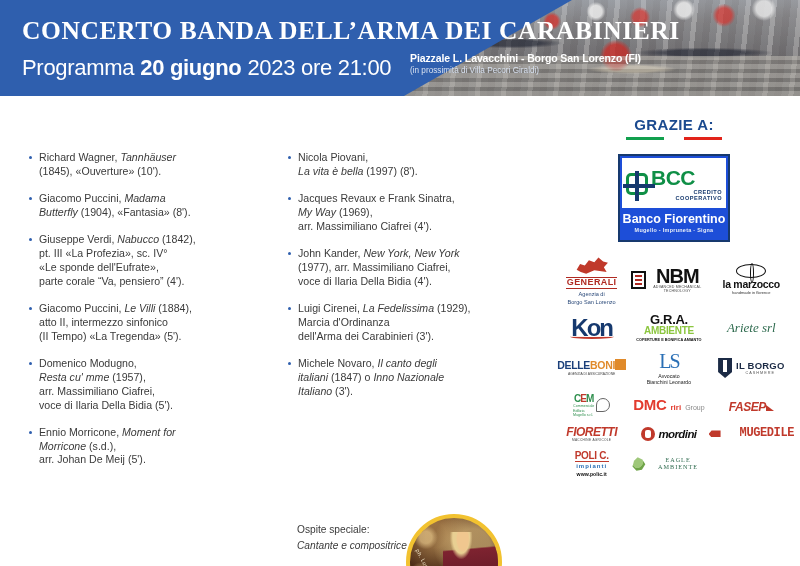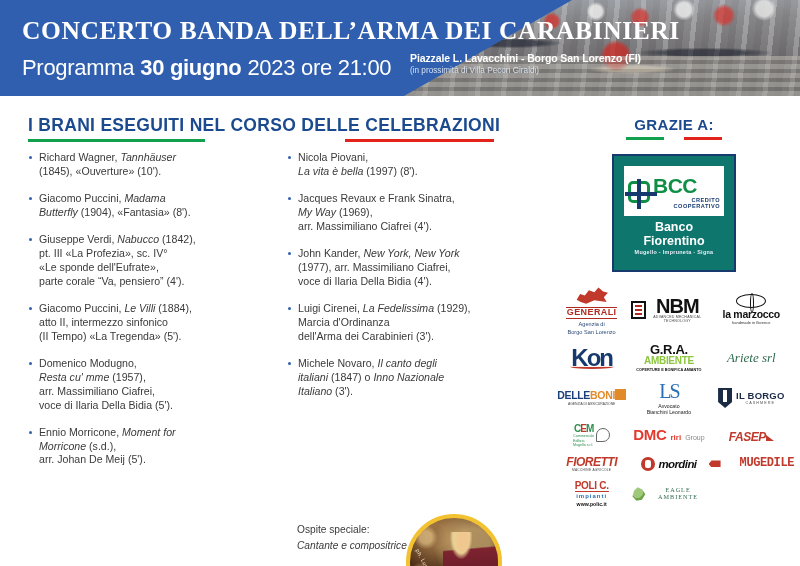--- a/index.html
+++ b/index.html
@@ -292,25 +292,25 @@
     width: 96px;
     margin: 4px auto 0;
     height: 3px;
   }
   .grazie-rule .g { background: #11a04e; width: 40%; }
   .grazie-rule .w { background: transparent; width: 20%; }
   .grazie-rule .r { background: #e2231a; width: 40%; }
 
   
   .bcc-box {
-    width: 124px;
+    width: 112px;
     margin: 14px auto 0;
     border: 2px solid #16396e;
-    background: #0f766e;
-    padding: 10px;
+    background: #1d4ed8;
+    padding: 2px;
   }
   .bcc-top {
     background: #ffffff;
     padding: 9px 4px 7px;
     display: flex;
     align-items: center;
     justify-content: center;
     gap: 3px;
   }
   .bcc-mark {
@@ -517,43 +517,35 @@
 <div class="poster">
 
   <div class="header">
     <div class="header-photo"></div>
     <div class="header-blue"></div>
 
     <div class="header-text">
       <div class="title-main">CONCERTO BANDA DELL’ARMA DEI  CARABINIERI</div>
       <div class="subtitle-row">
         <span class="sub-programma">Programma</span>
-        <span class="sub-date">30 giugno</span>
+        <span class="sub-date">20 giugno</span>
         <span class="sub-rest">2023 ore 21:00</span>
       </div>
     </div>
 
     <div class="venue-block">
       <div class="venue-line1">Piazzale L. Lavacchini - Borgo San Lorenzo (FI)</div>
       <div class="venue-line2">(in prossimità di Villa Pecori Giraldi)</div>
     </div>
   </div>
 
   <div class="content">
 
     <div class="program-zone">
 
-      <div class="section-heading">
-        <div class="txt">I BRANI ESEGUITI NEL CORSO DELLE CELEBRAZIONI</div>
-        <div class="tricolor-rule">
-          <div class="g"></div>
-          <div class="w"></div>
-          <div class="r"></div>
-        </div>
-      </div>
 
       <div class="cols">
         <div class="col">
           <ul class="piece-list">
               <li>Richard Wagner, <i>Tannhäuser</i><br>(1845), «Ouverture» (10').</li>
               <li>Giacomo Puccini, <i>Madama<br>Butterfly</i> (1904), «Fantasia» (8').</li>
               <li>Giuseppe Verdi, <i>Nabucco</i> (1842),<br>pt. III «La Profezia», sc. IV°<br>«Le sponde dell'Eufrate»,<br>parte corale “Va, pensiero” (4').</li>
               <li>Giacomo Puccini, <i>Le Villi</i> (1884),<br>atto II, intermezzo sinfonico<br>(II Tempo) «La Tregenda» (5').</li>
               <li>Domenico Modugno,<br><i>Resta cu' mme</i> (1957),<br>arr. Massimiliano Ciafrei,<br>voce di Ilaria Della Bidia (5').</li>
               <li>Ennio Morricone, <i>Moment for<br>Morricone</i> (s.d.),<br>arr. Johan De Meij (5').</li>

